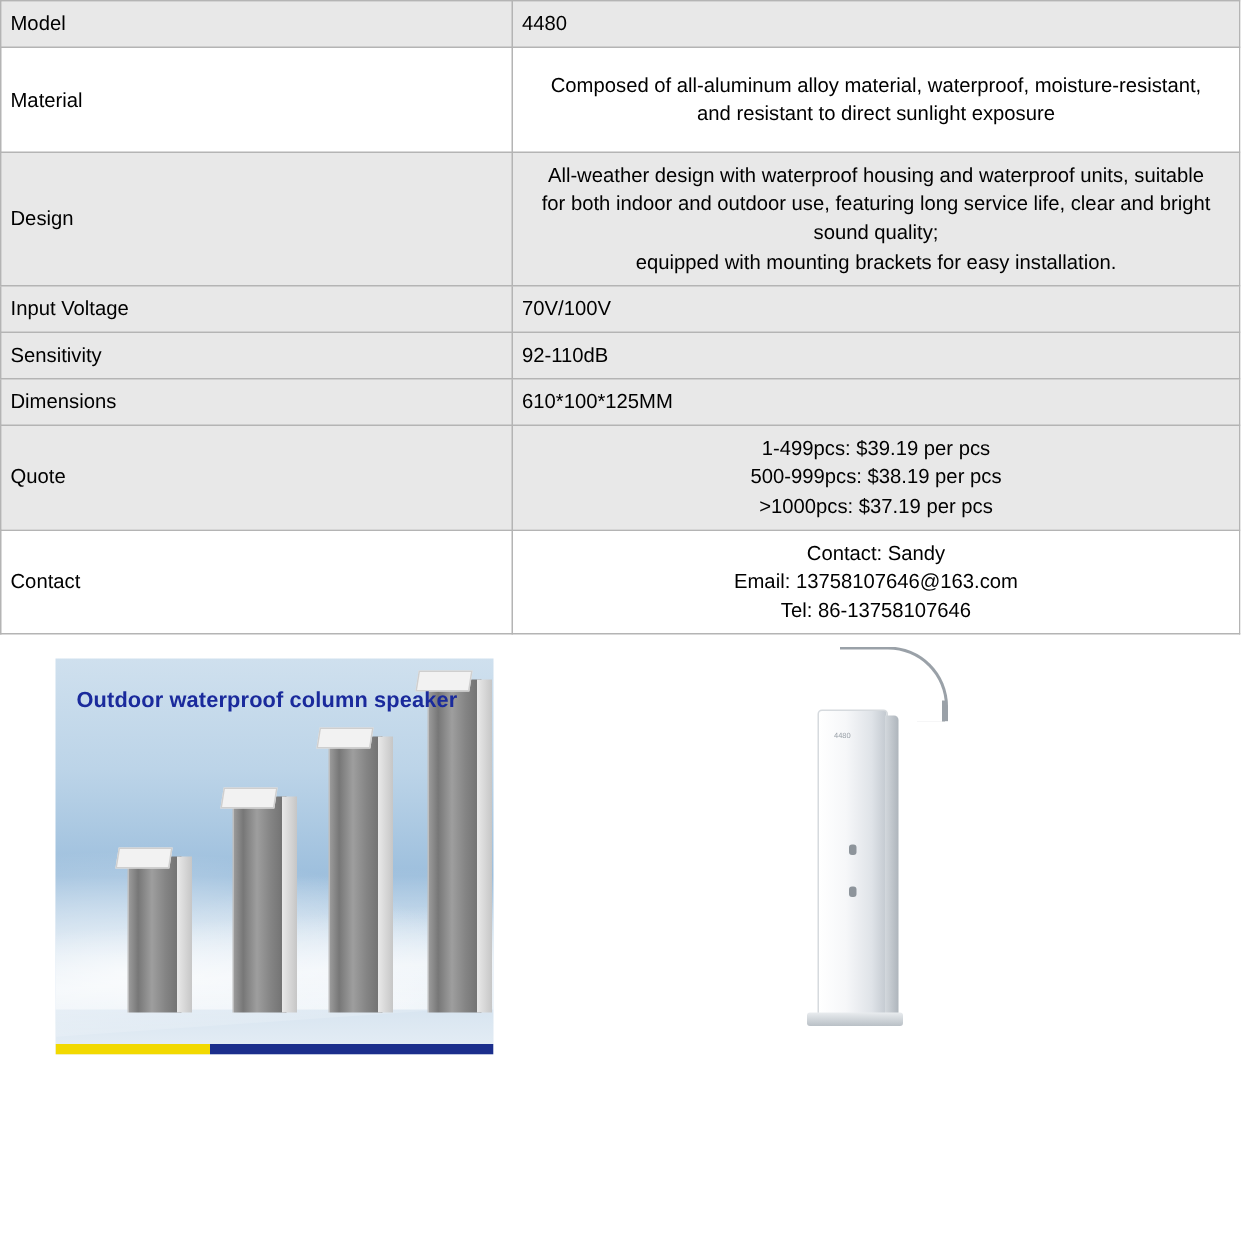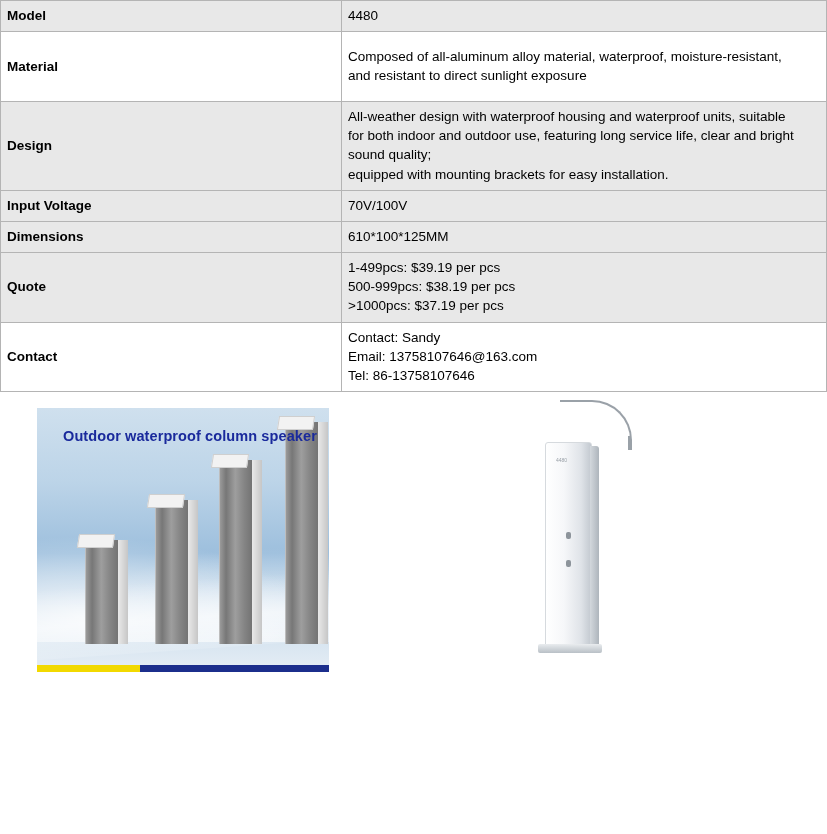--- a/index.html
+++ b/index.html
@@ -22,35 +22,35 @@
   #spec-table td {
     border: 1px solid #b4b4b4;
     padding: 5px 6px 6px 6px;
     font-size: 13.5px;
     line-height: 1.42;
     vertical-align: middle;
     word-wrap: break-word;
   }
   #spec-table td.label {
     width: 328px;
-    font-weight: bold;
   }
   #spec-table tr.shaded td {
     background: #e8e8e8;
   }
   #spec-table tr.plain td {
     background: #ffffff;
   }
   td.value .line {
     display: block;
   }
   td.multiline {
     vertical-align: top;
     padding-top: 8px;
     padding-bottom: 8px;
+    text-align: center;
   }
   tr.tall td {
     height: 58px;
   }
 
   
   .images {
     position: relative;
     width: 827px;
     height: 288px;
@@ -84,21 +84,20 @@
   }
   .photo-caption {
     position: absolute;
     left: 14px;
     top: 20px;
     font-size: 14.5px;
     font-weight: bold;
     color: #1a2a9c;
     line-height: 1.22;
     letter-spacing: 0.1px;
-    margin-left: 12px;
   }
   .bar-yellow {
     position: absolute;
     left: 0;
     bottom: 0;
     width: 103px;
     height: 7px;
     background: #f2d900;
   }
   .bar-blue {
@@ -239,20 +238,26 @@
         <span class="line">All-weather design with waterproof housing and waterproof units, suitable</span>
         <span class="line">for both indoor and outdoor use, featuring long service life, clear and bright</span>
         <span class="line">sound quality;</span>
         <span class="line">equipped with mounting brackets for easy installation.</span>
       </td>
     </tr>
     <tr class="shaded">
       <td class="label">Input Voltage</td>
       <td class="value">
         <span class="line">70V/100V</span>
+      </td>
+    </tr>
+    <tr class="shaded">
+      <td class="label">Sensitivity</td>
+      <td class="value">
+        <span class="line">92-110dB</span>
       </td>
     </tr>
     <tr class="shaded">
       <td class="label">Dimensions</td>
       <td class="value">
         <span class="line">610*100*125MM</span>
       </td>
     </tr>
     <tr class="shaded">
       <td class="label">Quote</td>

